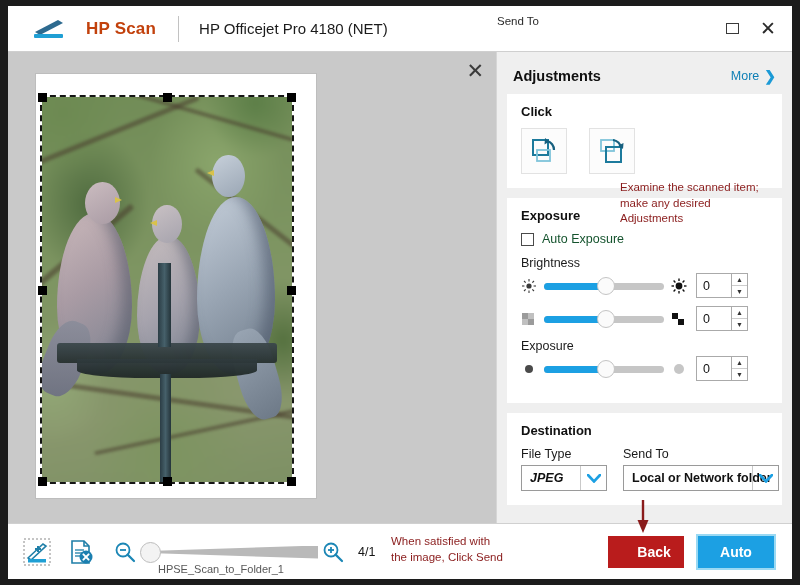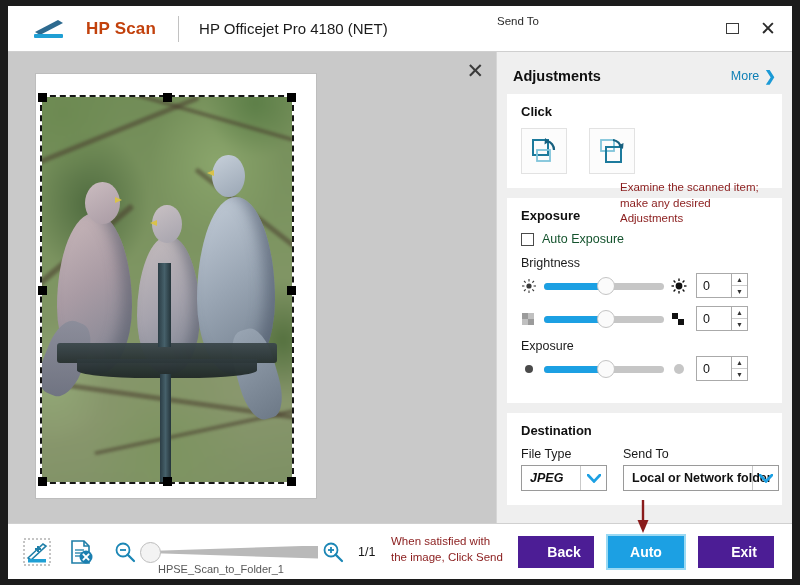--- a/index.html
+++ b/index.html
@@ -292,21 +292,21 @@
   #page-count { margin-left: 14px; font-size: 12.5px; color: #151515; }
   #action-buttons {
     position: absolute; right: 18px; display: flex; gap: 14px; align-items: center;
   }
   .act-btn {
     width: 76px; height: 32px; border: none; cursor: pointer;
     font-size: 14px; font-weight: bold; color: #ffffff;
     display: flex; align-items: center; justify-content: center;
     font-family: "Liberation Sans", sans-serif;
   }
-  .act-grey { background: #4c1d95; padding-left: 16px; }
+  .act-grey { background: #b91c1c; padding-left: 16px; }
   .act-blue { background: #1ca0e3; outline: 2px solid #9ad9f3; }
 </style>
 </head>
 <body>
 
 <div id="app-window">
 
   <div id="titlebar">
     <svg id="scanner-logo" viewBox="0 0 34 22">
       <path d="M3 14 L26 2 L31 5 L8 17 Z" fill="#2d6a8f"></path>
@@ -594,27 +594,26 @@
         <div id="zoom-wedge"></div>
         <div id="zoom-knob"></div>
         <span id="zoom-filename">HPSE_Scan_to_Folder_1</span>
       </div>
       <svg width="22" height="22" viewBox="0 0 22 22">
         <circle cx="9" cy="9" r="6.5" fill="none" stroke="#1b86b5" stroke-width="1.8"></circle>
         <line x1="13.6" y1="13.6" x2="20" y2="20" stroke="#1b86b5" stroke-width="2.2" stroke-linecap="round"></line>
         <line x1="6" y1="9" x2="12" y2="9" stroke="#1b86b5" stroke-width="1.8"></line>
         <line x1="9" y1="6" x2="9" y2="12" stroke="#1b86b5" stroke-width="1.8"></line>
       </svg>
-      <span id="page-count">1/1</span>
+      <span id="page-count">4/1</span>
     </div>
 
     <div id="action-buttons">
       <button class="act-btn act-grey">Back</button>
       <button class="act-btn act-blue">Auto</button>
-      <button class="act-btn act-grey">Exit</button>
     </div>
   </div>
 </div>
 
 <div class="annot" id="annot-examine">Examine the scanned item; make any desired Adjustments</div>
 <div class="annot" id="annot-send">When satisfied with the image, Click Send</div>
 <svg id="red-arrow" width="14" height="34" viewBox="0 0 14 34">
   <line x1="7" y1="0" x2="7" y2="22" stroke="#8a1c1c" stroke-width="2.4"></line>
   <path d="M1.5 20 L12.5 20 L7 33 Z" fill="#8a1c1c"></path>
 </svg>

